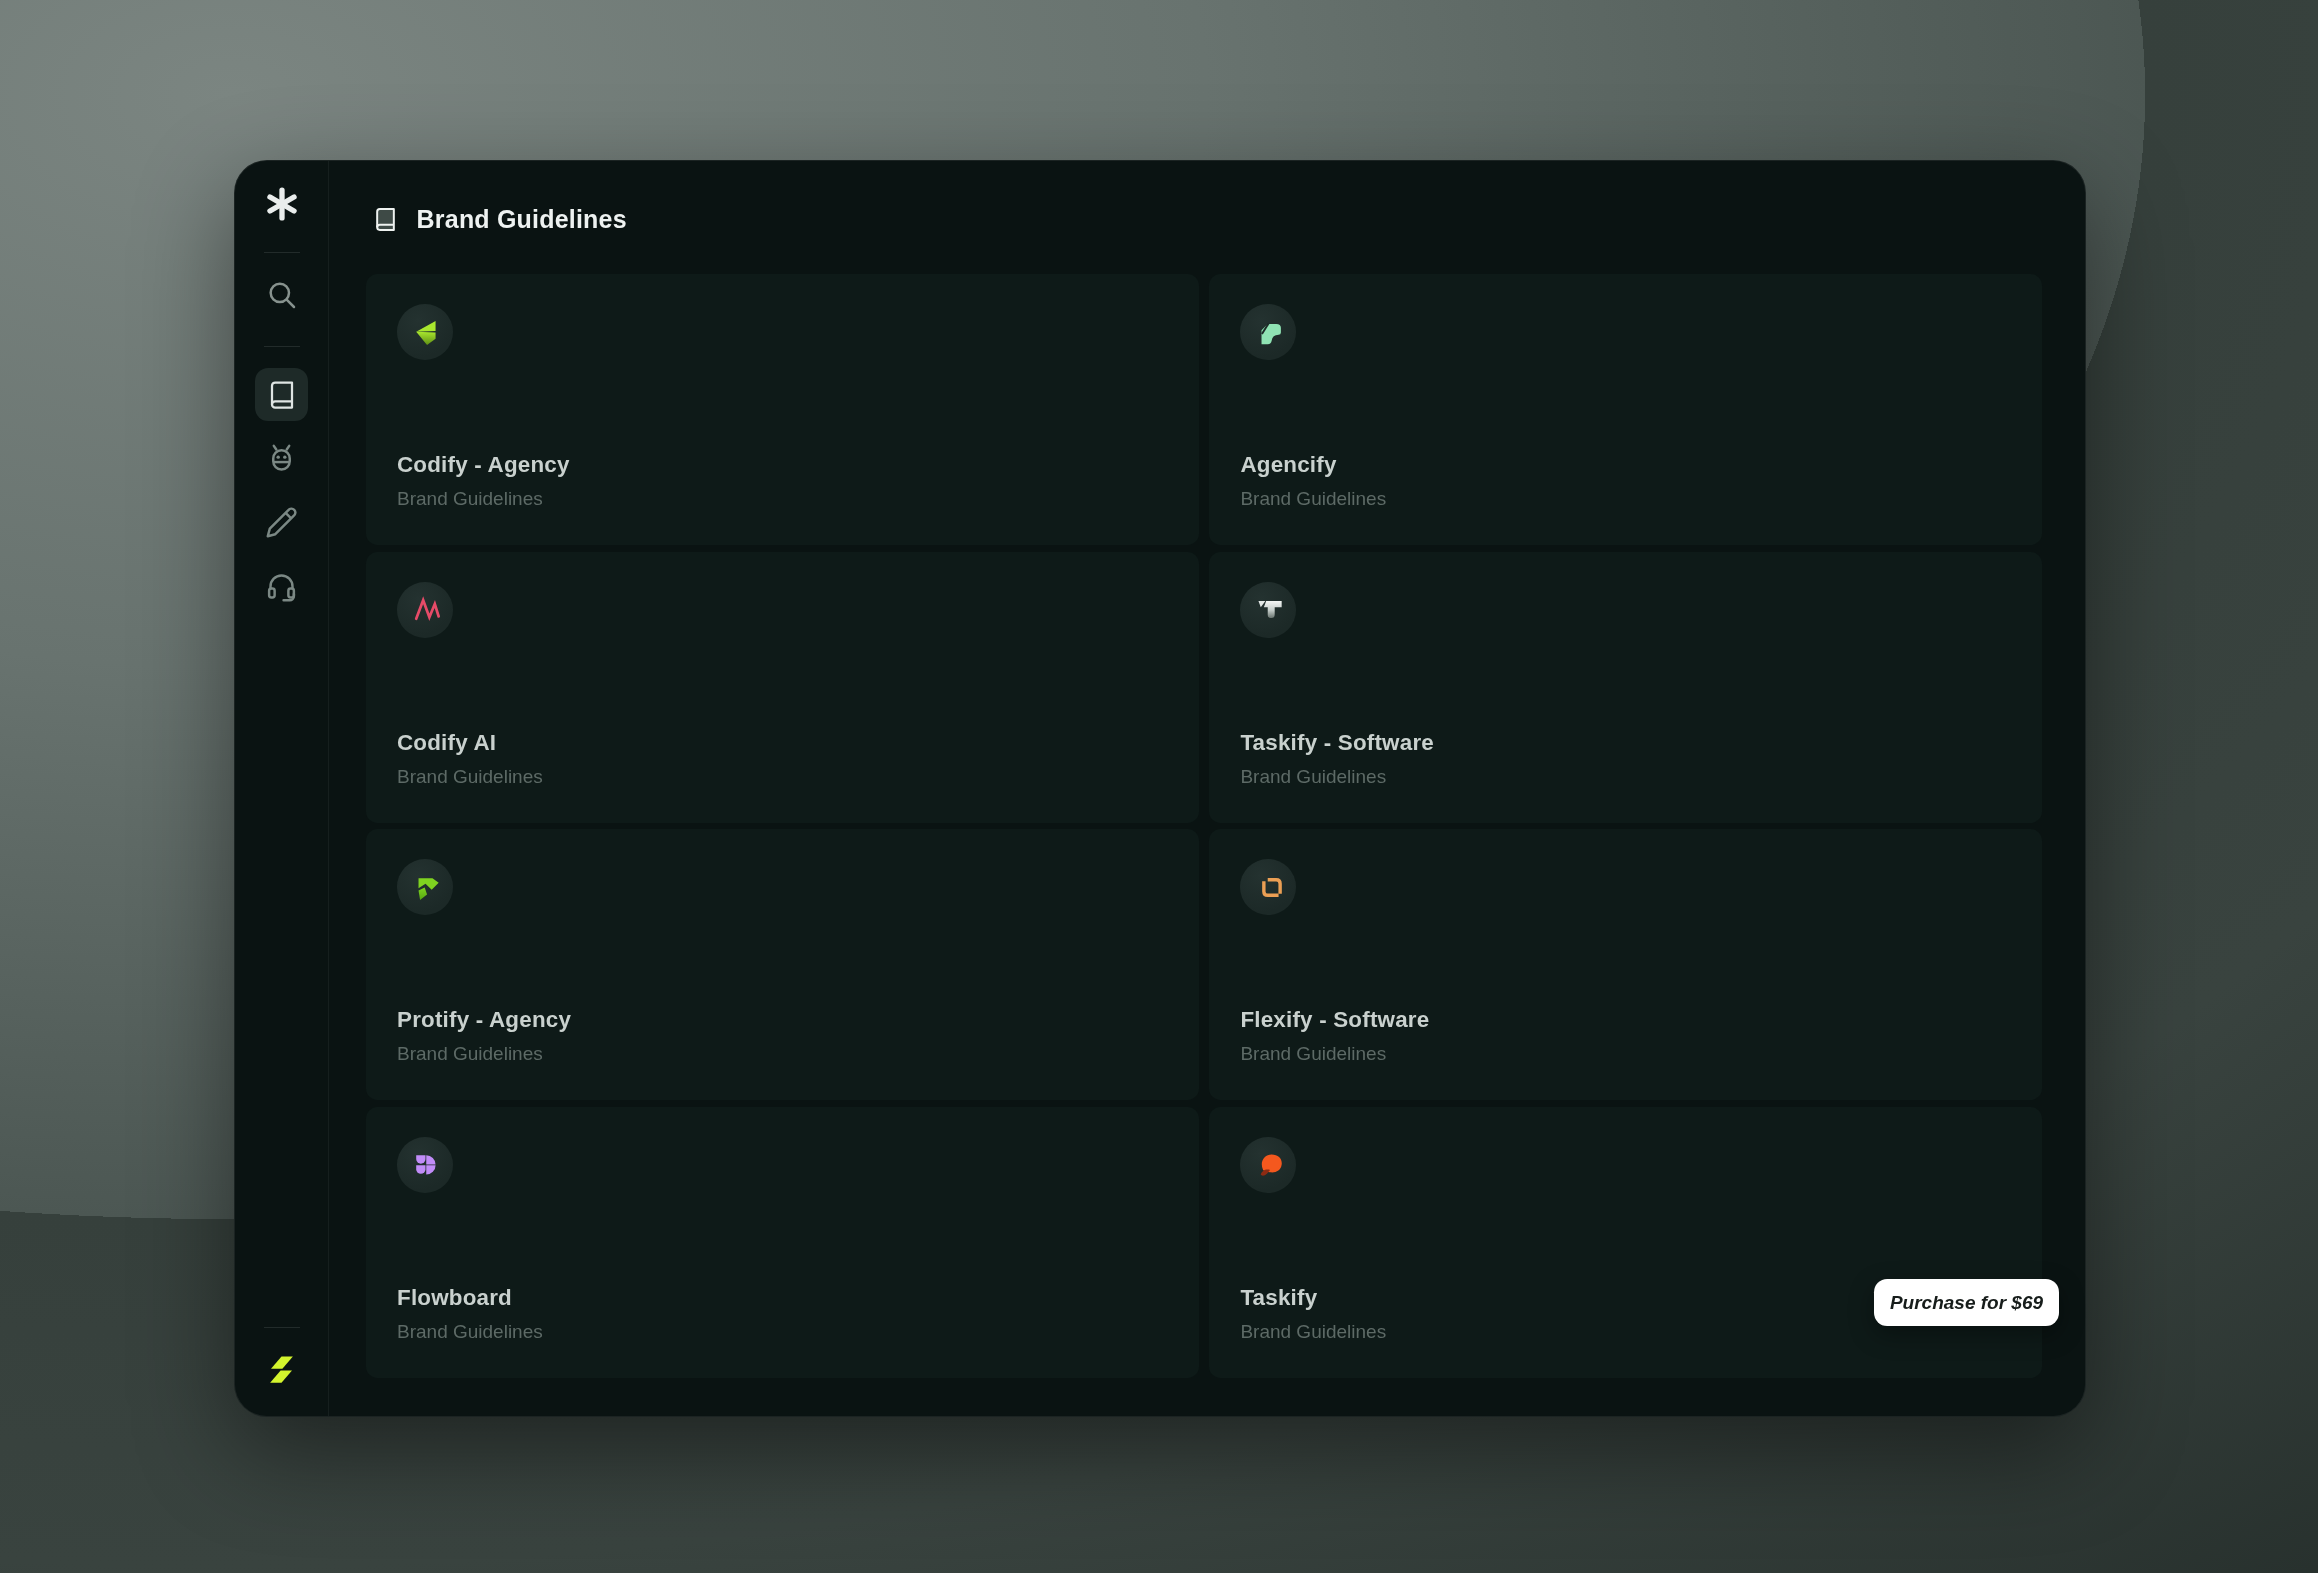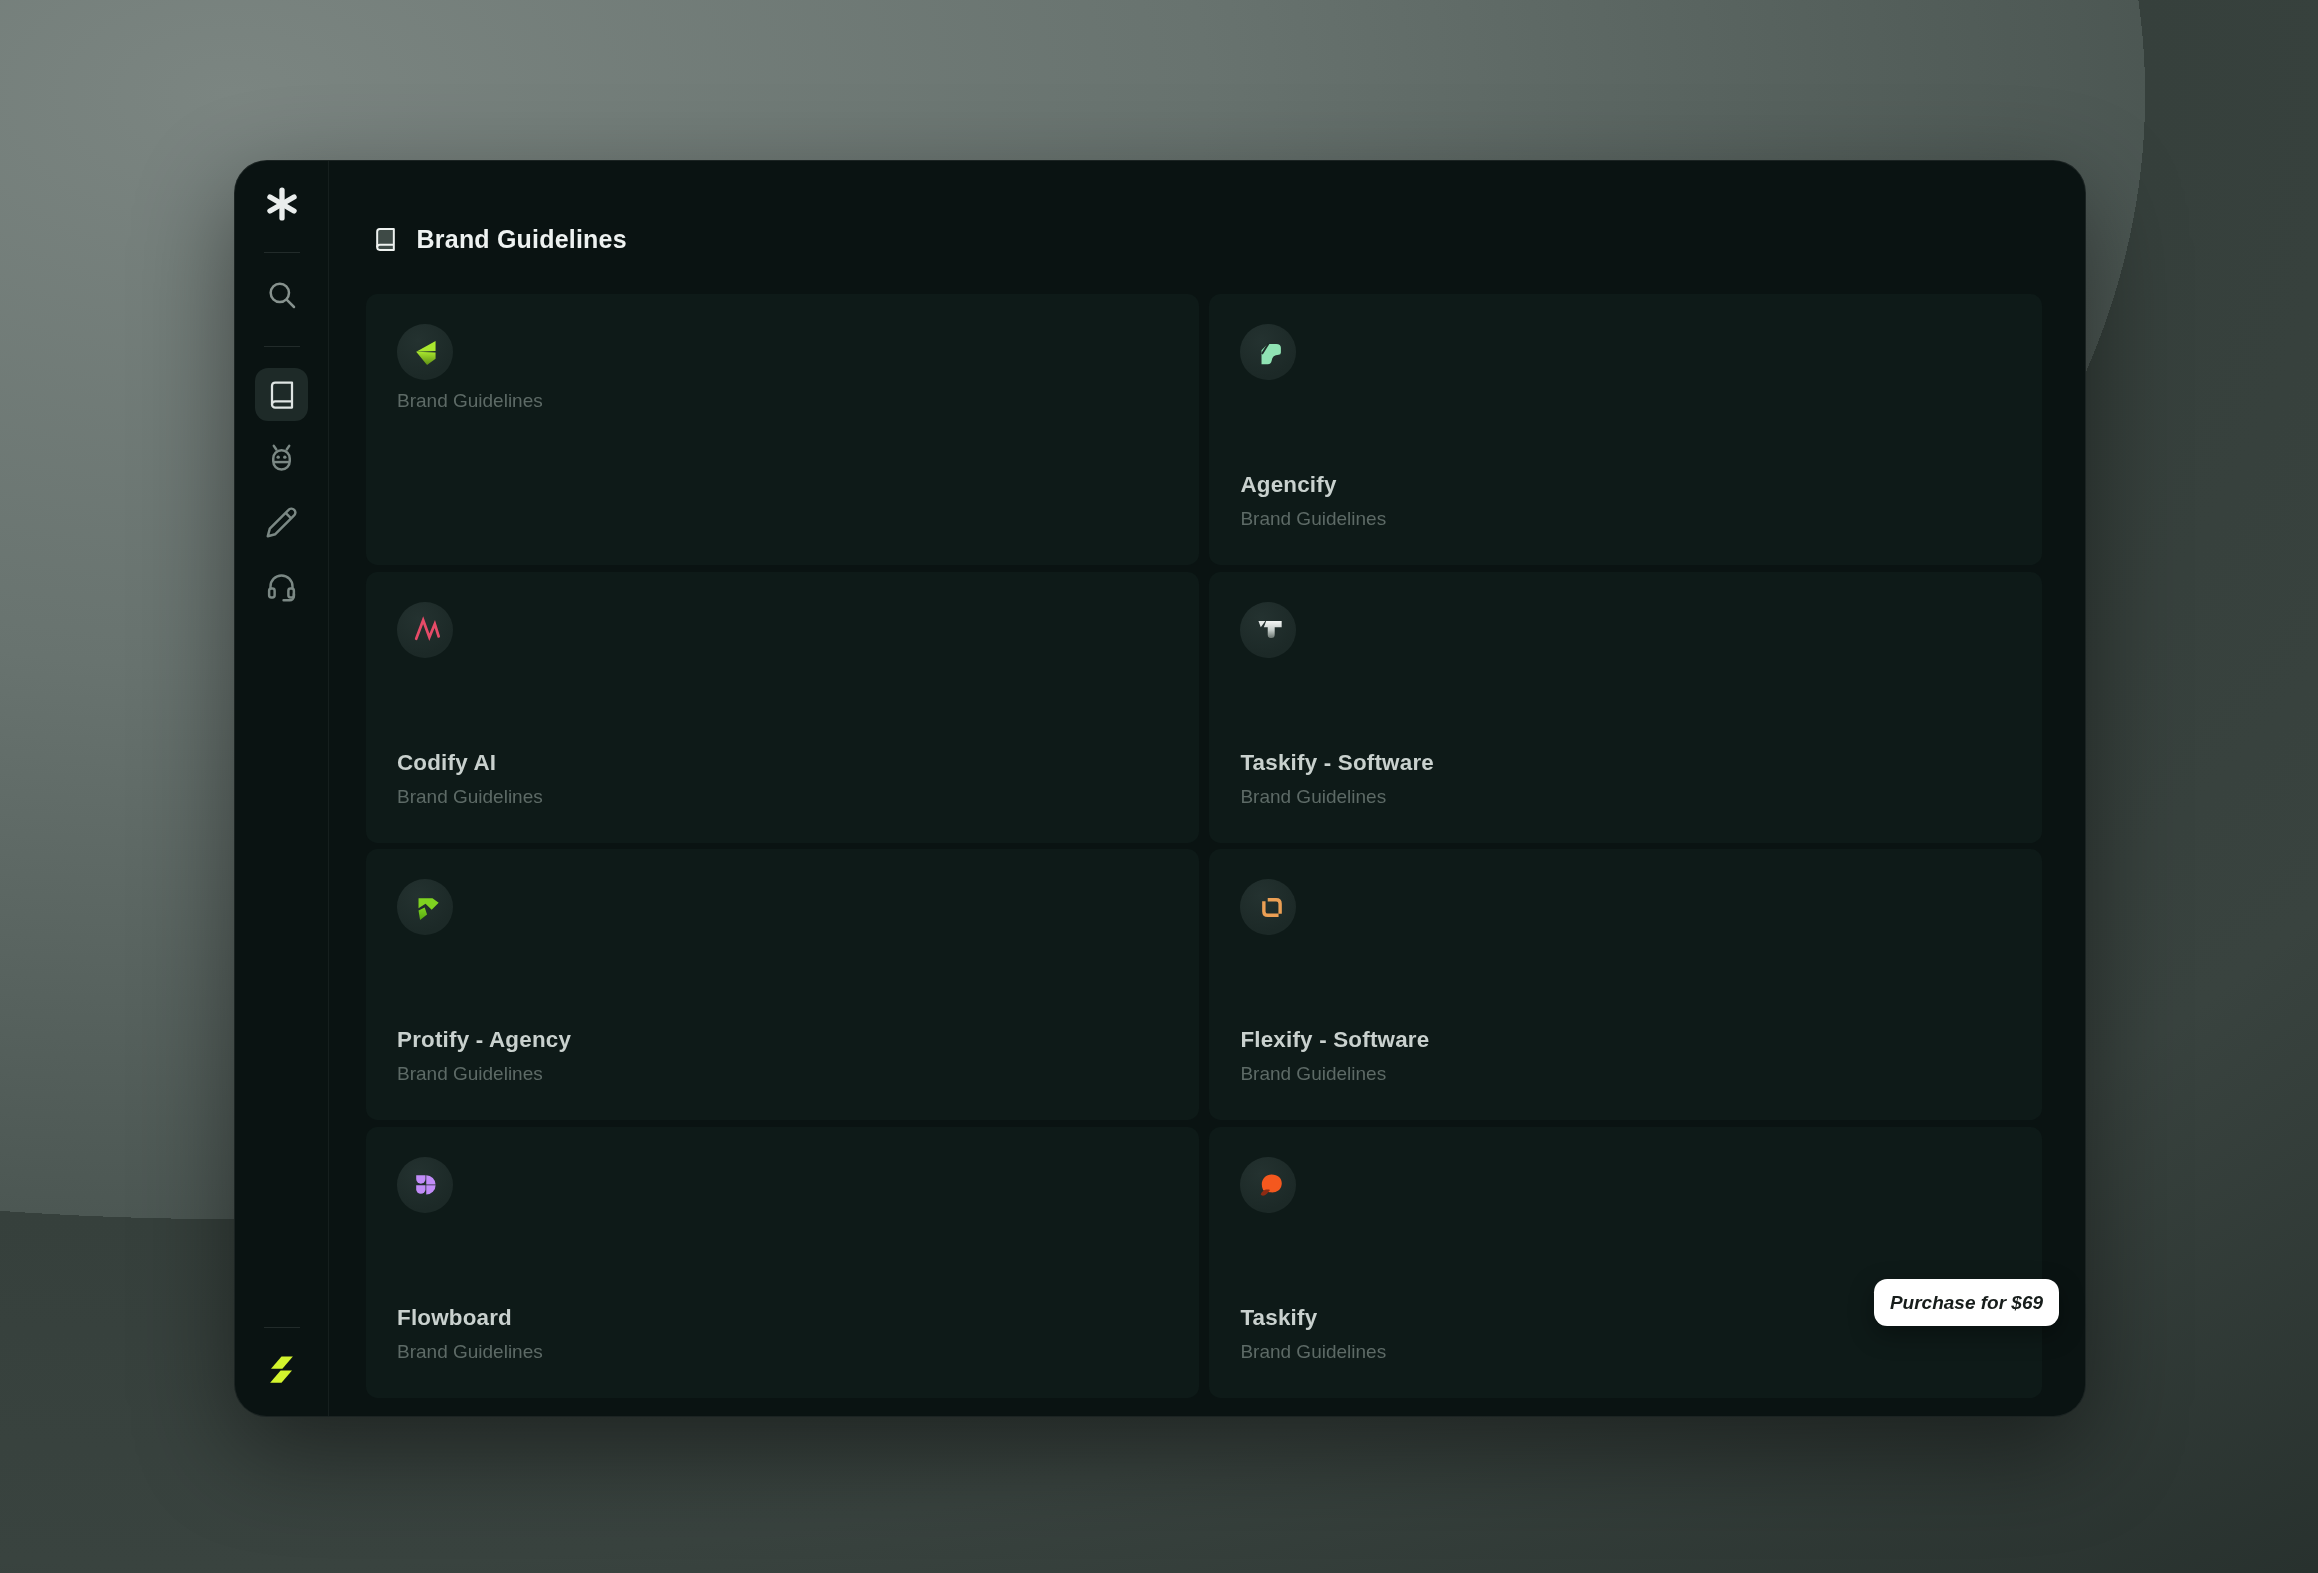--- a/index.html
+++ b/index.html
@@ -37,21 +37,21 @@
   }
   .sb-btn.search { margin-top:18px; width:46px; height:46px; }
   .sb-btn.active { background:#1e2a28; margin-top:21px; }
   .sb-btn.robot { margin-top:10.8px; }
   .sb-btn.pencil { margin-top:10.8px; }
   .sb-btn.headset { margin-top:11.6px; }
   .sb-spacer { flex:1; }
   .sb-footer { width:36px; height:36px; display:flex; align-items:center; justify-content:center; }
 
   
-  .main { flex:1; display:flex; flex-direction:column; padding:35px 43px 0 37px;margin-top:20px; }
+  .main { flex:1; display:flex; flex-direction:column; padding:35px 43px 0 37px; }
   .header { display:flex; align-items:center; height:46px; padding-left:6.6px; }
   .header .book-wrap { width:25px; height:28px; display:flex; align-items:center; }
   .header-title { margin-left:19px; font-size:25px; font-weight:700; color:#eef2f1; letter-spacing:0.2px; }
 
   .grid {
     margin-top:32px;
     display:grid; grid-template-columns:1fr 1fr;
     column-gap:10.8px; row-gap:6.6px;
   }
   .card {
@@ -189,20 +189,21 @@
               <defs>
                 <linearGradient id="cod-g" x1="0" y1="0" x2="0" y2="1">
                   <stop offset="0" stop-color="#a9e72e"></stop>
                     <stop offset="1" stop-color="#5f8f14"></stop>
                 </linearGradient>
               </defs>
               <polygon points="8,19 33,5 33,18" fill="#a9e72e"></polygon>
               <polygon points="8,19 33,20 33,28 22,36" fill="url(#cod-g)"></polygon>
             </svg>
           </div>
+          <div class="card-title">Codify - Agency</div>
           <div class="card-sub">Brand Guidelines</div>
         </div>
 
         <div class="card">
           <div class="icon-circle">
             <svg width="31" height="31" viewBox="0 0 40 40">
               <path d="M11,35 V17 L19,9 H30 Q36,9 36,14 V20 Q36,23 33,23 Q25,23 24,31 Q23.5,35 19,35 Z" fill="#8fe3b3"></path>
               <line x1="20" y1="8.5" x2="11.5" y2="22" stroke="#1d2a27" stroke-width="2.6"></line>
             </svg>
           </div>

